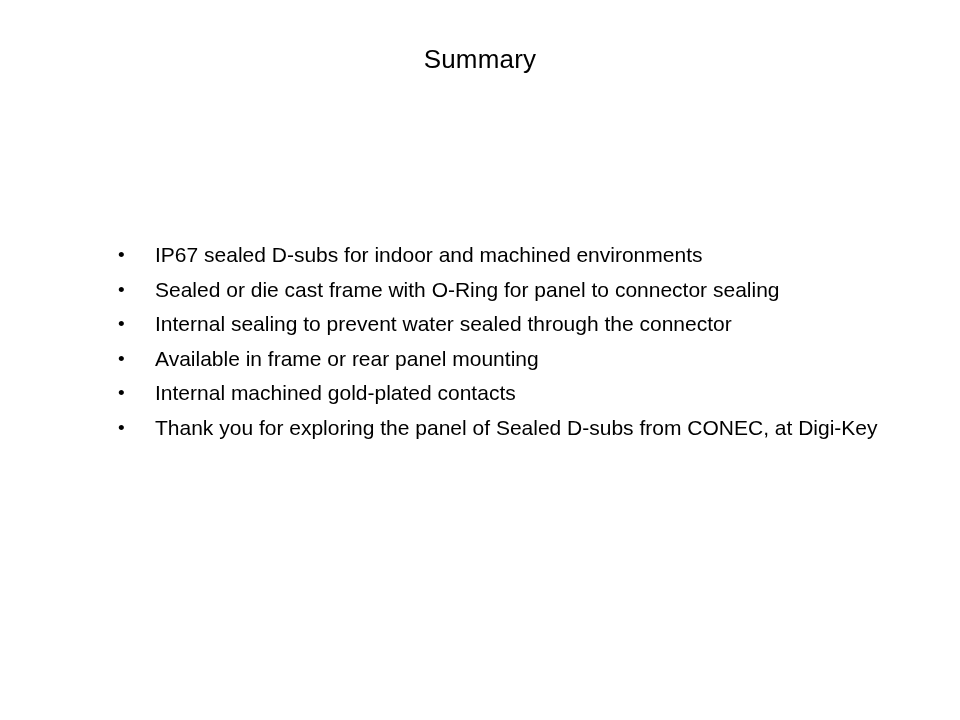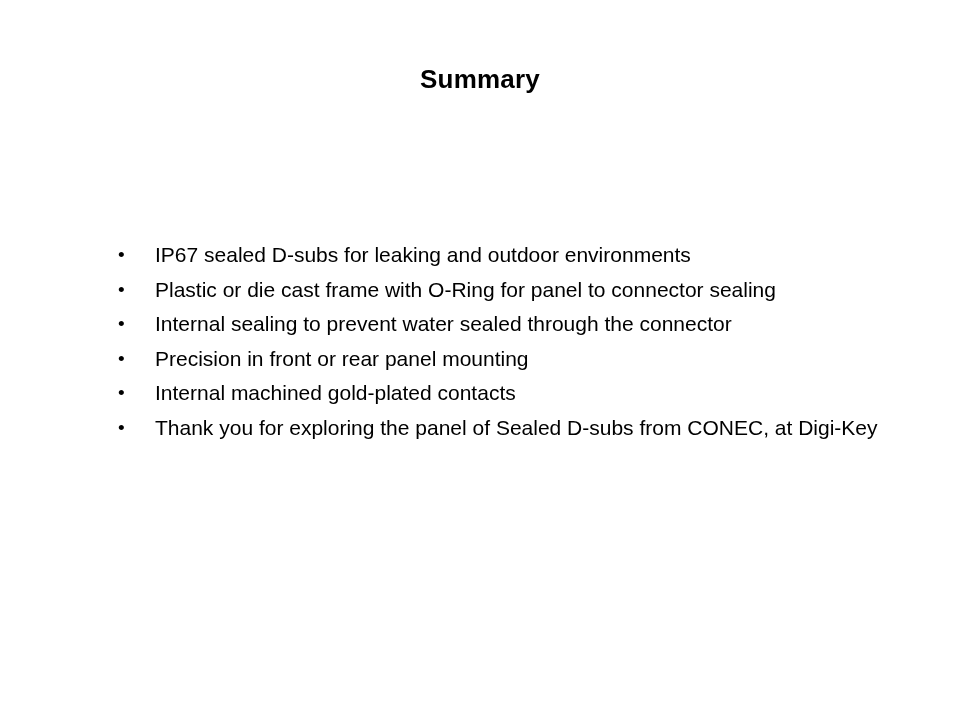--- a/index.html
+++ b/index.html
@@ -11,24 +11,24 @@
     position: relative;
     width: 960px;
     height: 720px;
     background: #ffffff;
     font-family: "Liberation Sans", sans-serif;
     color: #000000;
     overflow: hidden;
   }
   .slide-title {
     margin: 0;
-    padding-top: 64px;
+    padding-top: 44px;
     text-align: center;
     font-size: 26px;
-    font-weight: bold;
+    font-weight: normal;
     letter-spacing: 0.2px;
     color: #000000;
   }
   .bullet-list {
     position: absolute;
     top: 238px;
     left: 118px;
     width: 772px;
     margin: 0;
     padding: 0;
@@ -54,33 +54,33 @@
 </style>
 </head>
 <body>
 
 <div class="slide">
   <h1 class="slide-title">Summary</h1>
 
   <ul class="bullet-list">
     <li class="bullet-item">
       <span class="bullet-marker">•</span>
-      <span class="bullet-text">IP67 sealed D-subs for leaking and outdoor environments</span>
+      <span class="bullet-text">IP67 sealed D-subs for indoor and machined environments</span>
     </li>
     <li class="bullet-item">
       <span class="bullet-marker">•</span>
-      <span class="bullet-text">Plastic or die cast frame with O-Ring for panel to connector sealing</span>
+      <span class="bullet-text">Sealed or die cast frame with O-Ring for panel to connector sealing</span>
     </li>
     <li class="bullet-item">
       <span class="bullet-marker">•</span>
       <span class="bullet-text">Internal sealing to prevent water sealed through the connector</span>
     </li>
     <li class="bullet-item">
       <span class="bullet-marker">•</span>
-      <span class="bullet-text">Precision in front or rear panel mounting</span>
+      <span class="bullet-text">Available in frame or rear panel mounting</span>
     </li>
     <li class="bullet-item">
       <span class="bullet-marker">•</span>
       <span class="bullet-text">Internal machined gold-plated contacts</span>
     </li>
     <li class="bullet-item">
       <span class="bullet-marker">•</span>
       <span class="bullet-text">Thank you for exploring the panel of Sealed D-subs from CONEC, at Digi-Key</span>
     </li>
   </ul>

